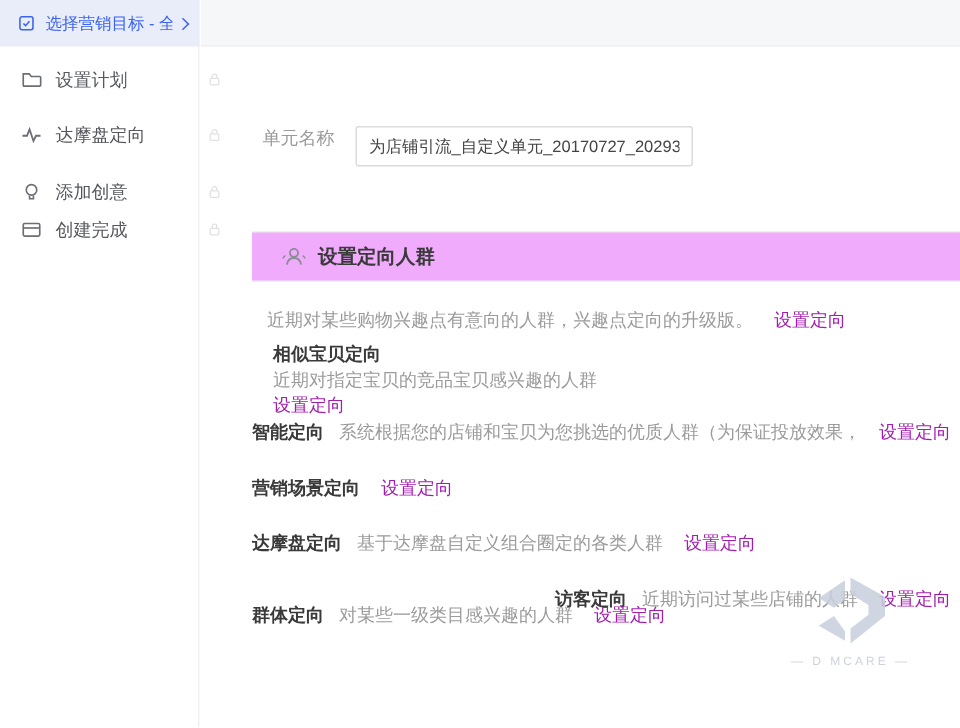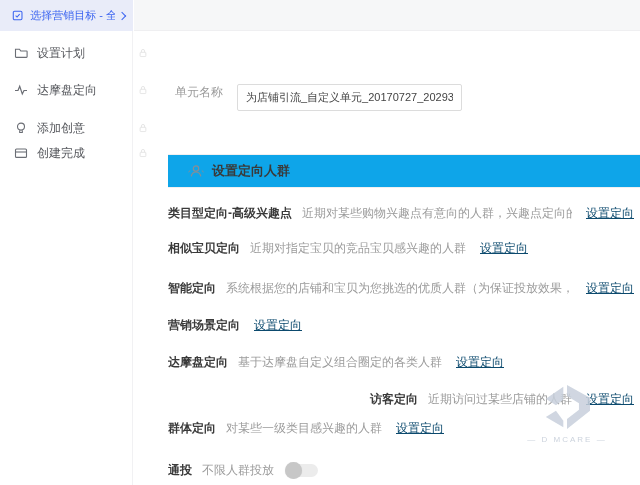--- a/index.html
+++ b/index.html
@@ -21,30 +21,30 @@
   .lock { position:absolute; right:9px; top:50%; transform:translateY(-50%); opacity:.55; }
 
   
   .topstrip { position:absolute; left:134px; top:0; right:0; height:31px; background:#f6f7f8; border-bottom:1px solid #efeff1; }
 
   .unit-label { position:absolute; left:175px; top:84px; font-size:12px; color:#9a9a9a; }
   .unit-input { position:absolute; left:237px; top:84px; width:225px; height:27px; border:1px solid #dcdcdc;
     border-radius:2px; background:#fff; padding:0 8px; font-size:11px; color:#444;
     font-family:"Liberation Sans","DejaVu Sans",sans-serif; }
 
-  .section-bar { position:absolute; left:168px; right:0; top:154px; height:34px; background:#0ea5e9;
+  .section-bar { position:absolute; left:168px; right:0; top:154px; height:34px; background:#f0abfc;
     border-top:1px solid #f0f0f1; border-bottom:1px solid #f0f0f1; display:flex; align-items:center; padding-left:20px; }
   .section-bar .title { font-size:13px; font-weight:bold; color:#3a3a3a; margin-left:8px; }
   .section-bar svg { color:#8a8d93; }
 
   .t-row { position:absolute; left:168px; right:6px; display:flex; align-items:baseline;
     font-size:12px; white-space:nowrap; overflow:hidden; }
   .t-name { color:#3a3a3a; font-weight:bold; flex:0 0 auto; }
   .t-desc { color:#9b9b9b; margin-left:10px; flex:0 1 auto; overflow:hidden; }
-  .t-link { color:#0c4a6e; margin-left:14px; cursor:pointer; flex:0 0 auto;text-decoration:underline; }
+  .t-link { color:#a21caf; margin-left:14px; cursor:pointer; flex:0 0 auto; }
 
   .toggle { position:relative; width:32px; height:13px; background:#ececec; border-radius:7px;
     margin-left:12px; align-self:center; cursor:pointer; }
   .toggle .knob { position:absolute; left:-1px; top:-2px; width:17px; height:17px; border-radius:50%;
     background:#c7c7c7; box-shadow:0 0 1px rgba(0,0,0,.15); }
 
   
   .wm { position:absolute; right:14px; top:384px; width:118px; text-align:center; pointer-events:none; }
   .wm-line { font-size:8px; letter-spacing:2px; color:#ccd3dd; margin-top:1px; }
   .wm-name { font-size:17px; color:#b2bac6; margin-top:3px; letter-spacing:3px; }
@@ -120,26 +120,25 @@
   <div class="section-bar">
     <svg width="16" height="16" viewBox="0 0 16 16">
       <circle cx="8" cy="5.6" r="2.7" fill="none" stroke="currentColor" stroke-width="1.2"></circle>
       <path d="M3.2 13.4c.6-3 2.6-4.4 4.8-4.4s4.2 1.4 4.8 4.4" fill="none" stroke="currentColor" stroke-width="1.2"></path>
       <path d="M2.2 7.4c-.7.4-1.2 1-1.5 1.9M13.8 7.4c.7.4 1.2 1 1.5 1.9" fill="none" stroke="currentColor" stroke-width="1"></path>
     </svg>
     <span class="title">设置定向人群</span>
   </div>
 
   <div class="t-row" style="top:205px;">
-    <span class="t-name">类目型定向-高级兴趣点</span>
     <span class="t-desc">近期对某些购物兴趣点有意向的人群，兴趣点定向的升级版。</span>
     <span class="t-link">设置定向</span>
   </div>
 
-  <div class="t-row" style="top:240px;">
+  <div class="t-row" style="top:228px;flex-direction:column;">
     <span class="t-name">相似宝贝定向</span>
     <span class="t-desc">近期对指定宝贝的竞品宝贝感兴趣的人群</span>
     <span class="t-link">设置定向</span>
   </div>
 
   <div class="t-row" style="top:280px;">
     <span class="t-name">智能定向</span>
     <span class="t-desc">系统根据您的店铺和宝贝为您挑选的优质人群（为保证投放效果，建议持续投放2天以上）</span>
     <span class="t-link">设置定向</span>
   </div>
@@ -154,33 +153,26 @@
     <span class="t-desc">基于达摩盘自定义组合圈定的各类人群</span>
     <span class="t-link">设置定向</span>
   </div>
 
   <div class="t-row" style="top:391px;justify-content:flex-end;">
     <span class="t-name">访客定向</span>
     <span class="t-desc">近期访问过某些店铺的人群</span>
     <span class="t-link">设置定向</span>
   </div>
 
-  <div class="t-row" style="top:420px;">
+  <div class="t-row" style="top:402px;">
     <span class="t-name">群体定向</span>
     <span class="t-desc">对某些一级类目感兴趣的人群</span>
     <span class="t-link">设置定向</span>
   </div>
 
-  <div class="t-row" style="top:462px; align-items:center;">
-    <span class="t-name">通投</span>
-    <span class="t-desc">不限人群投放</span>
-    <span class="toggle">
-      <span class="knob"></span>
-    </span>
-  </div>
 
   <div class="wm">
     <svg width="52" height="46" viewBox="0 0 56 50" style="opacity:.85;">
       <g fill="#c8d0dc">
         <polygon points="28,1 53,15 53,29 28,49 28,38 41,28 41,21 28,13"></polygon>
         <polygon points="24,3 5,16 16,23 24,17"></polygon>
         <polygon points="16,29 5,36 24,47 24,40"></polygon>
       </g>
     </svg>
     <div class="wm-line">— D MCARE —</div>

